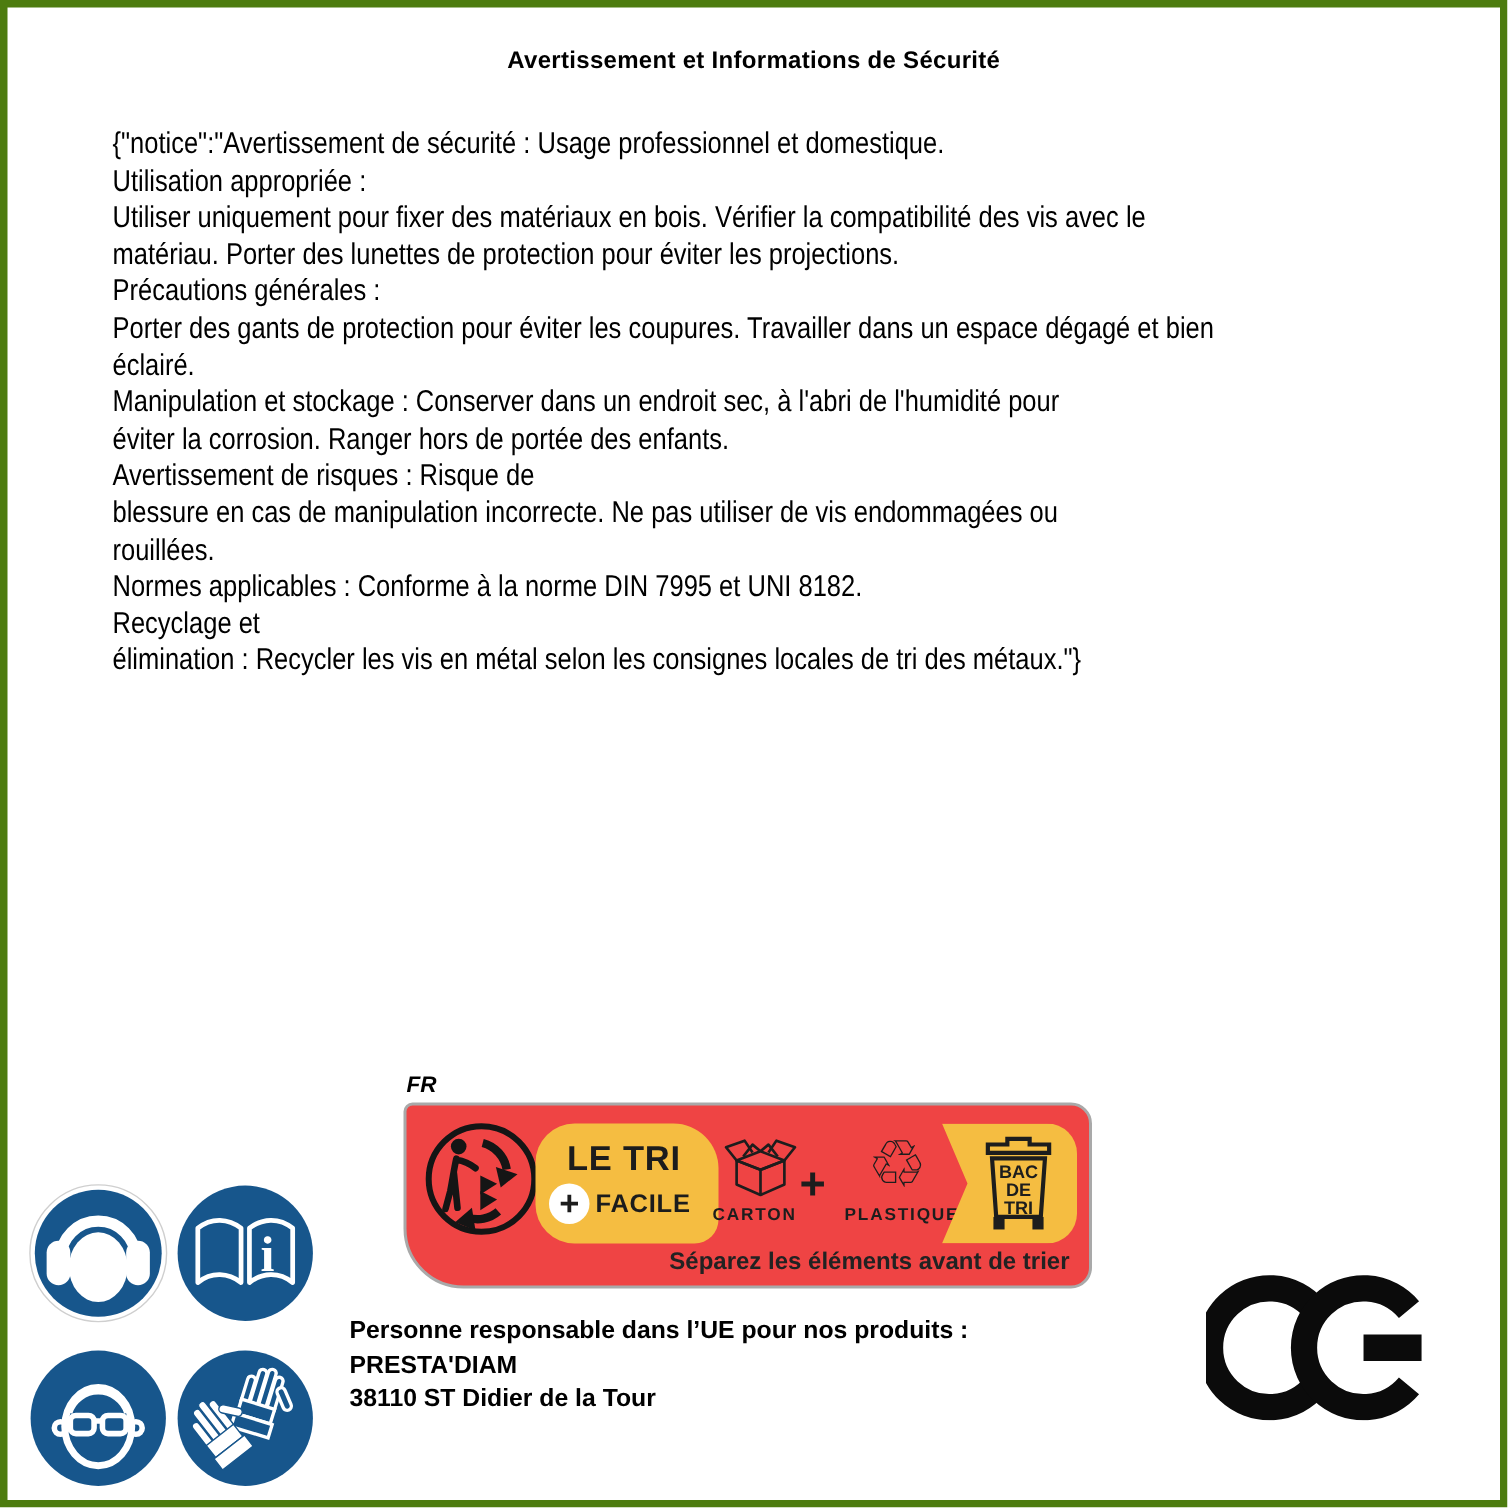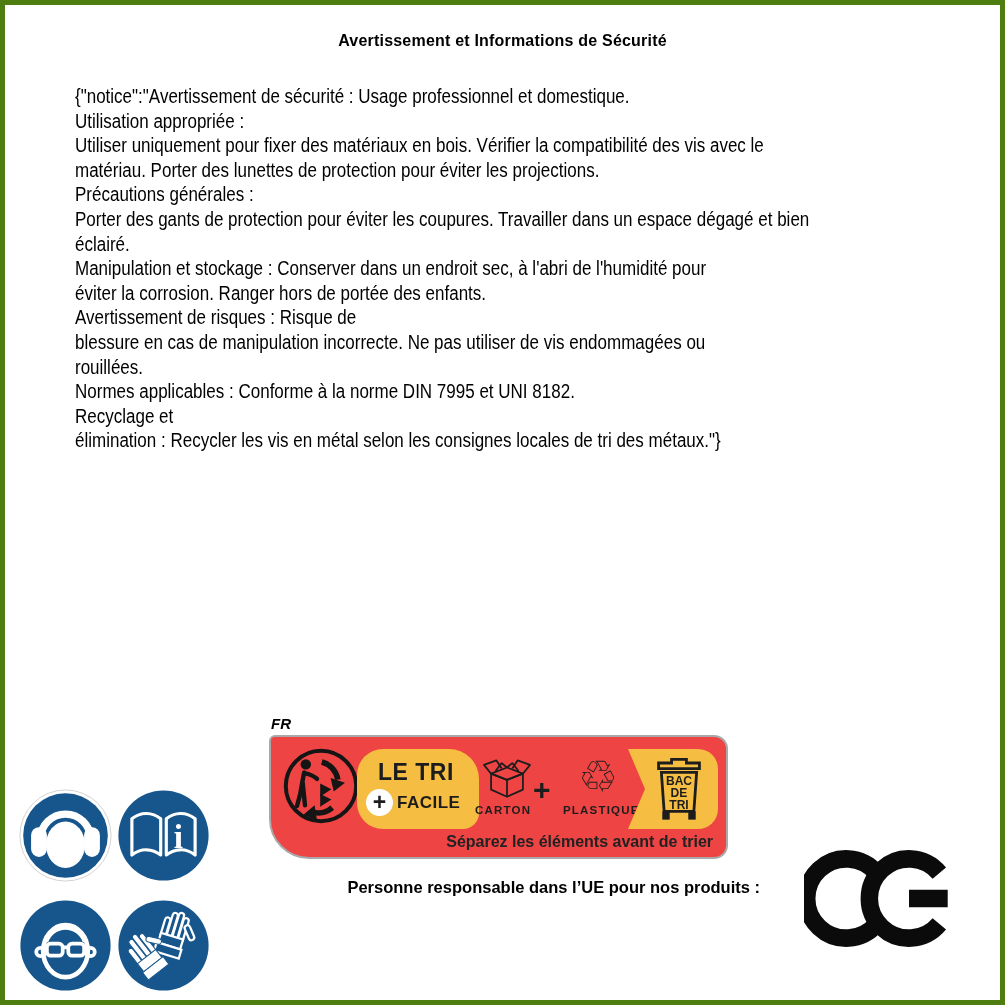--- a/index.html
+++ b/index.html
@@ -51,21 +51,21 @@
     position:absolute;left:357px;top:12px;width:90px;height:80px;
     background:#F5BD41;border-radius:0 20px 20px 0;
     clip-path:polygon(0 0,100% 0,100% 100%,0 100%,17px 50%);
   }
   .bin{position:absolute;left:25px;top:6px;width:52px;height:68px;}
   .tri-footer{
     position:absolute;right:13px;top:96px;
     font-size:16px;font-weight:bold;color:#222;
   }
   .resp{
-    position:absolute;left:255px;top:871px;width:500px;text-align:right;
+    position:absolute;left:228px;top:871px;width:500px;text-align:left;
     font-size:16.5px;font-weight:bold;line-height:22.5px;
   }
   .ce{position:absolute;left:799px;top:845px;width:152px;height:97px;}
 </style>
 </head>
 <body>
 
 <div class="page">
 
   <div class="title">Avertissement et Informations de Sécurité</div>
@@ -192,20 +192,22 @@
         <text x="28" y="45" text-anchor="middle" font-family="Liberation Sans, sans-serif" font-size="13" font-weight="bold" fill="#1d1d1d">DE</text>
         <text x="28" y="58" text-anchor="middle" font-family="Liberation Sans, sans-serif" font-size="13" font-weight="bold" fill="#1d1d1d">TRI</text>
       </svg>
     </div>
 
     <div class="tri-footer">Séparez les éléments avant de trier</div>
   </div>
 
   <div class="resp">
     <div>Personne responsable dans l’UE pour nos produits :</div>
+    <div>PRESTA'DIAM</div>
+    <div>38110 ST Didier de la Tour</div>
   </div>
 
   <svg class="ce" viewBox="0 0 165 105">
     <g fill="none" stroke="#0b0b0b" stroke-width="19">
       <path d="M78.9,24.9 A43,43 0 1 0 78.9,80.1"></path>
       <path d="M146.9,24.9 A43,43 0 1 0 146.9,80.1"></path>
       <path d="M114,52.5 H156"></path>
     </g>
   </svg>
 

